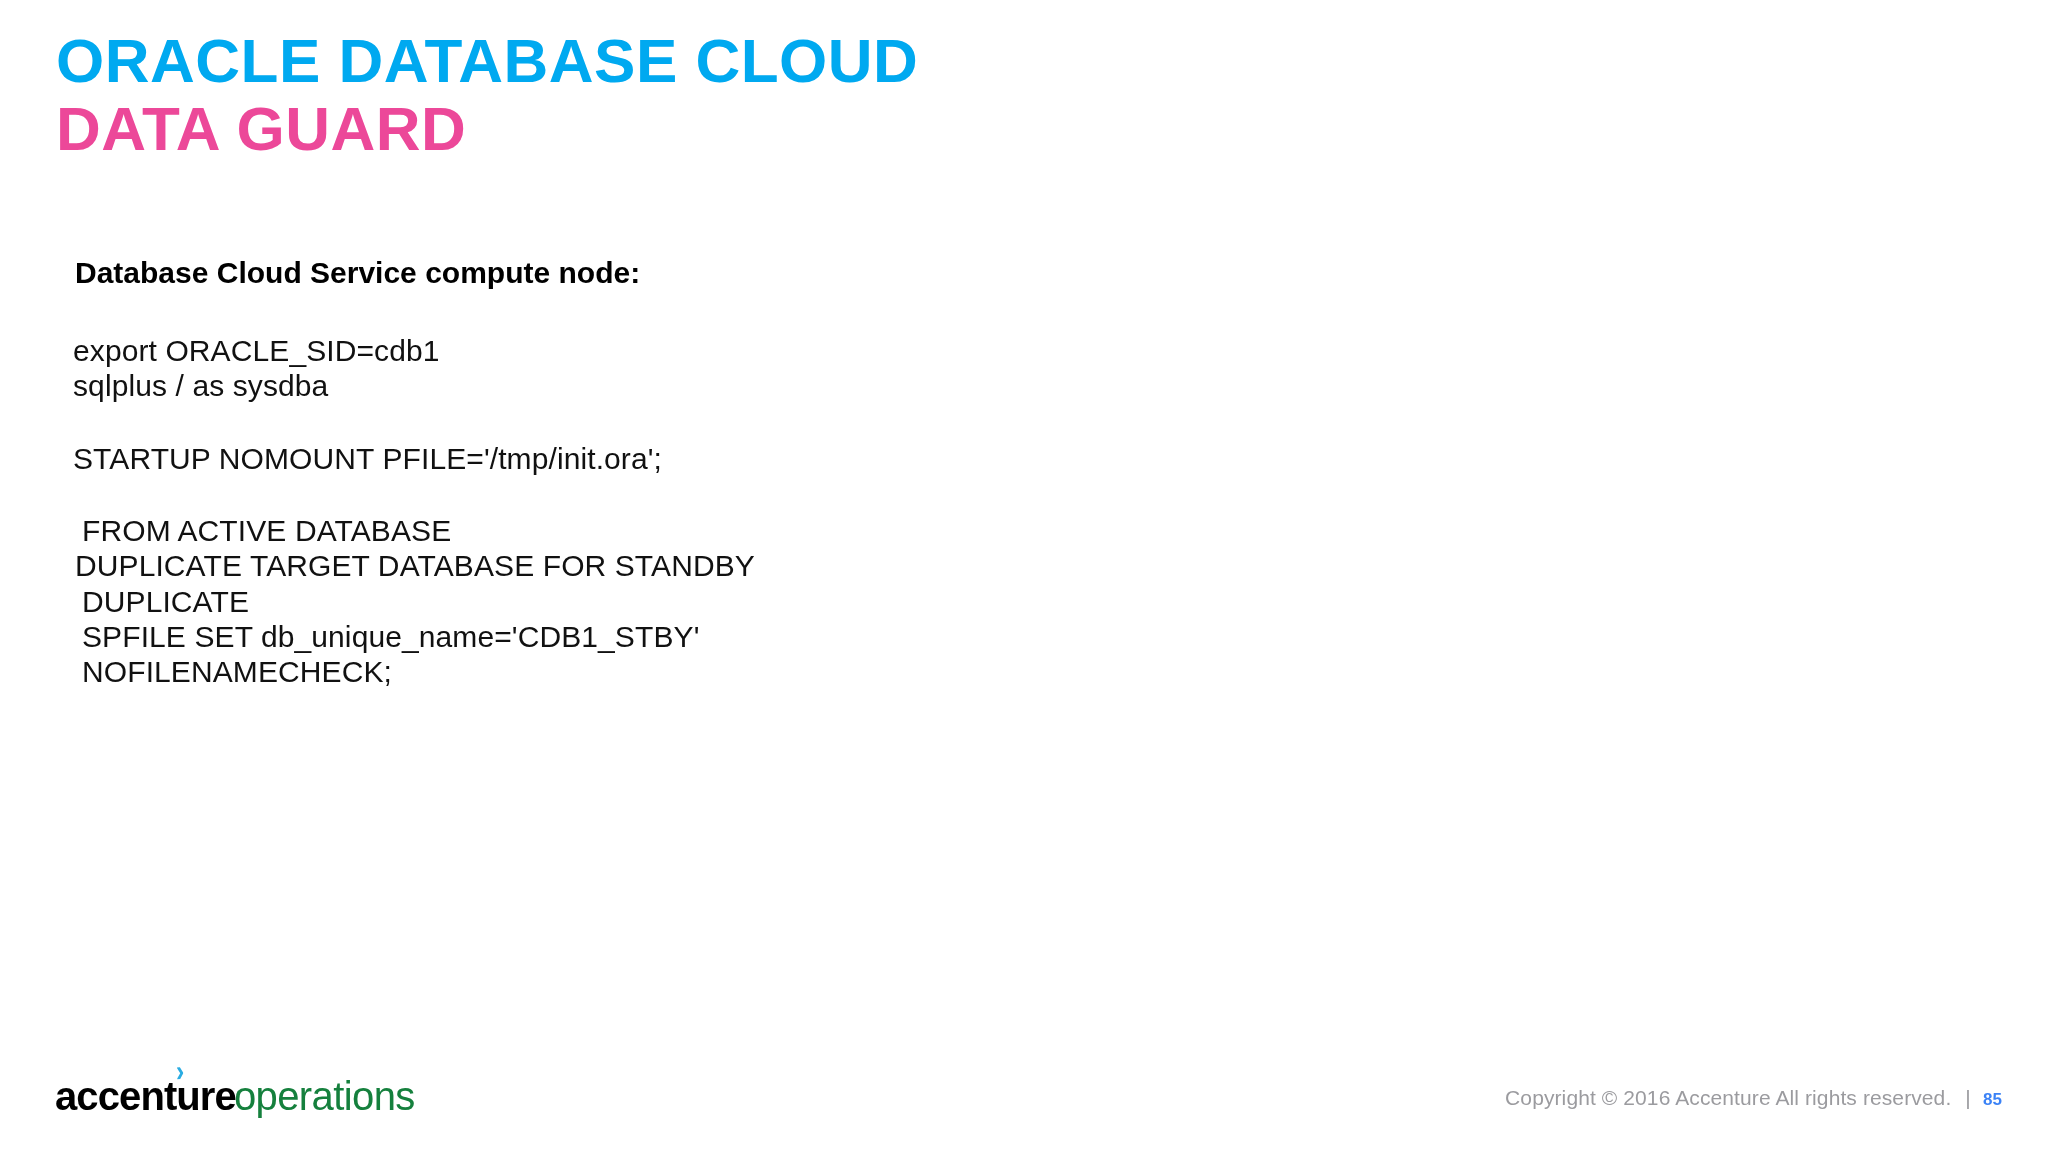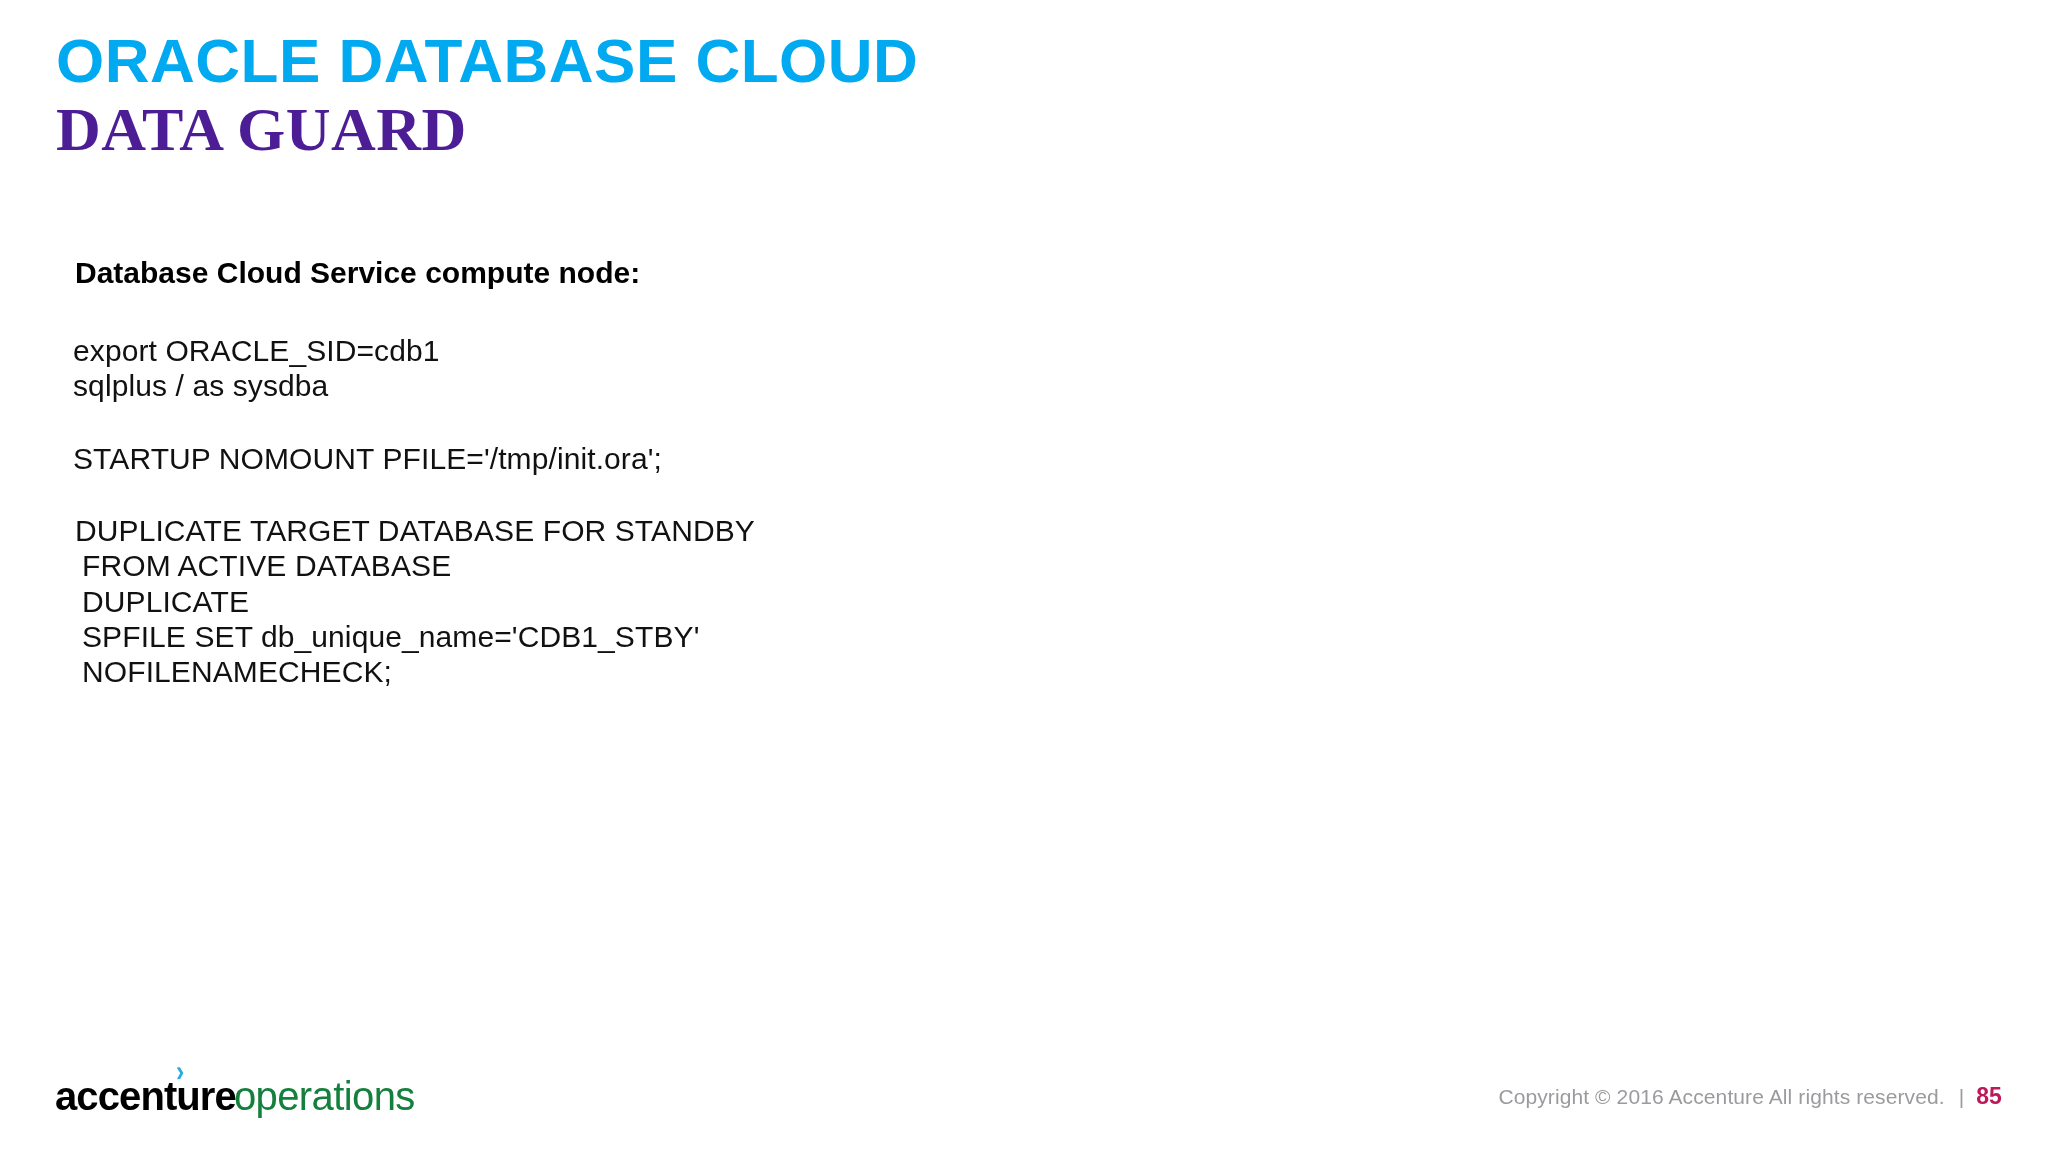--- a/index.html
+++ b/index.html
@@ -34,22 +34,21 @@
     font-weight: bold;
     letter-spacing: 0.5px;
     display: block;
     white-space: nowrap;
   }
   .title-line-1 {
     color: #00A9F0;
     margin-bottom: 6px;
   }
   .title-line-2 {
-    color: #4c1d95;
-    font-family: Liberation Serif, serif;
+    color: #ec4899;
   }
 
   
   .body-block {
     position: absolute;
     left: 73px;
     top: 252px;
     width: 1600px;
   }
   .body-heading {
@@ -132,23 +131,23 @@
     font-size: 21px;
     color: #9b9b9f;
     white-space: nowrap;
     letter-spacing: 0.1px;
   }
   .copyright .sep {
     color: #9b9b9f;
     margin: 0 12px 0 14px;
   }
   .copyright .page-num {
-    color: #be185d;
+    color: #3b82f6;
     font-weight: bold;
-    font-size: 23px;
+    font-size: 17px;
   }
 </style>
 </head>
 <body>
 
 <div class="slide">
 
   <div class="title-block">
     <span class="title-line title-line-1">ORACLE DATABASE CLOUD</span>
     <span class="title-line title-line-2">DATA GUARD</span>
@@ -162,22 +161,22 @@
       <div class="code-line">export ORACLE_SID=cdb1</div>
       <div class="code-line">sqlplus / as sysdba</div>
     </div>
 
     <div class="code-group">
       <div class="code-line">STARTUP NOMOUNT PFILE='/tmp/init.ora';</div>
     </div>
 
 
     <div class="code-group tight">
+      <div class="code-line indent-1">FROM ACTIVE DATABASE</div>
       <div class="code-line offset-2">DUPLICATE TARGET DATABASE FOR STANDBY</div>
-      <div class="code-line indent-1">FROM ACTIVE DATABASE</div>
       <div class="code-line indent-1">DUPLICATE</div>
       <div class="code-line indent-1">SPFILE SET db_unique_name='CDB1_STBY'</div>
       <div class="code-line indent-1">NOFILENAMECHECK;</div>
     </div>
 
   </div>
 
   <div class="footer">
 
     <div class="logo">

